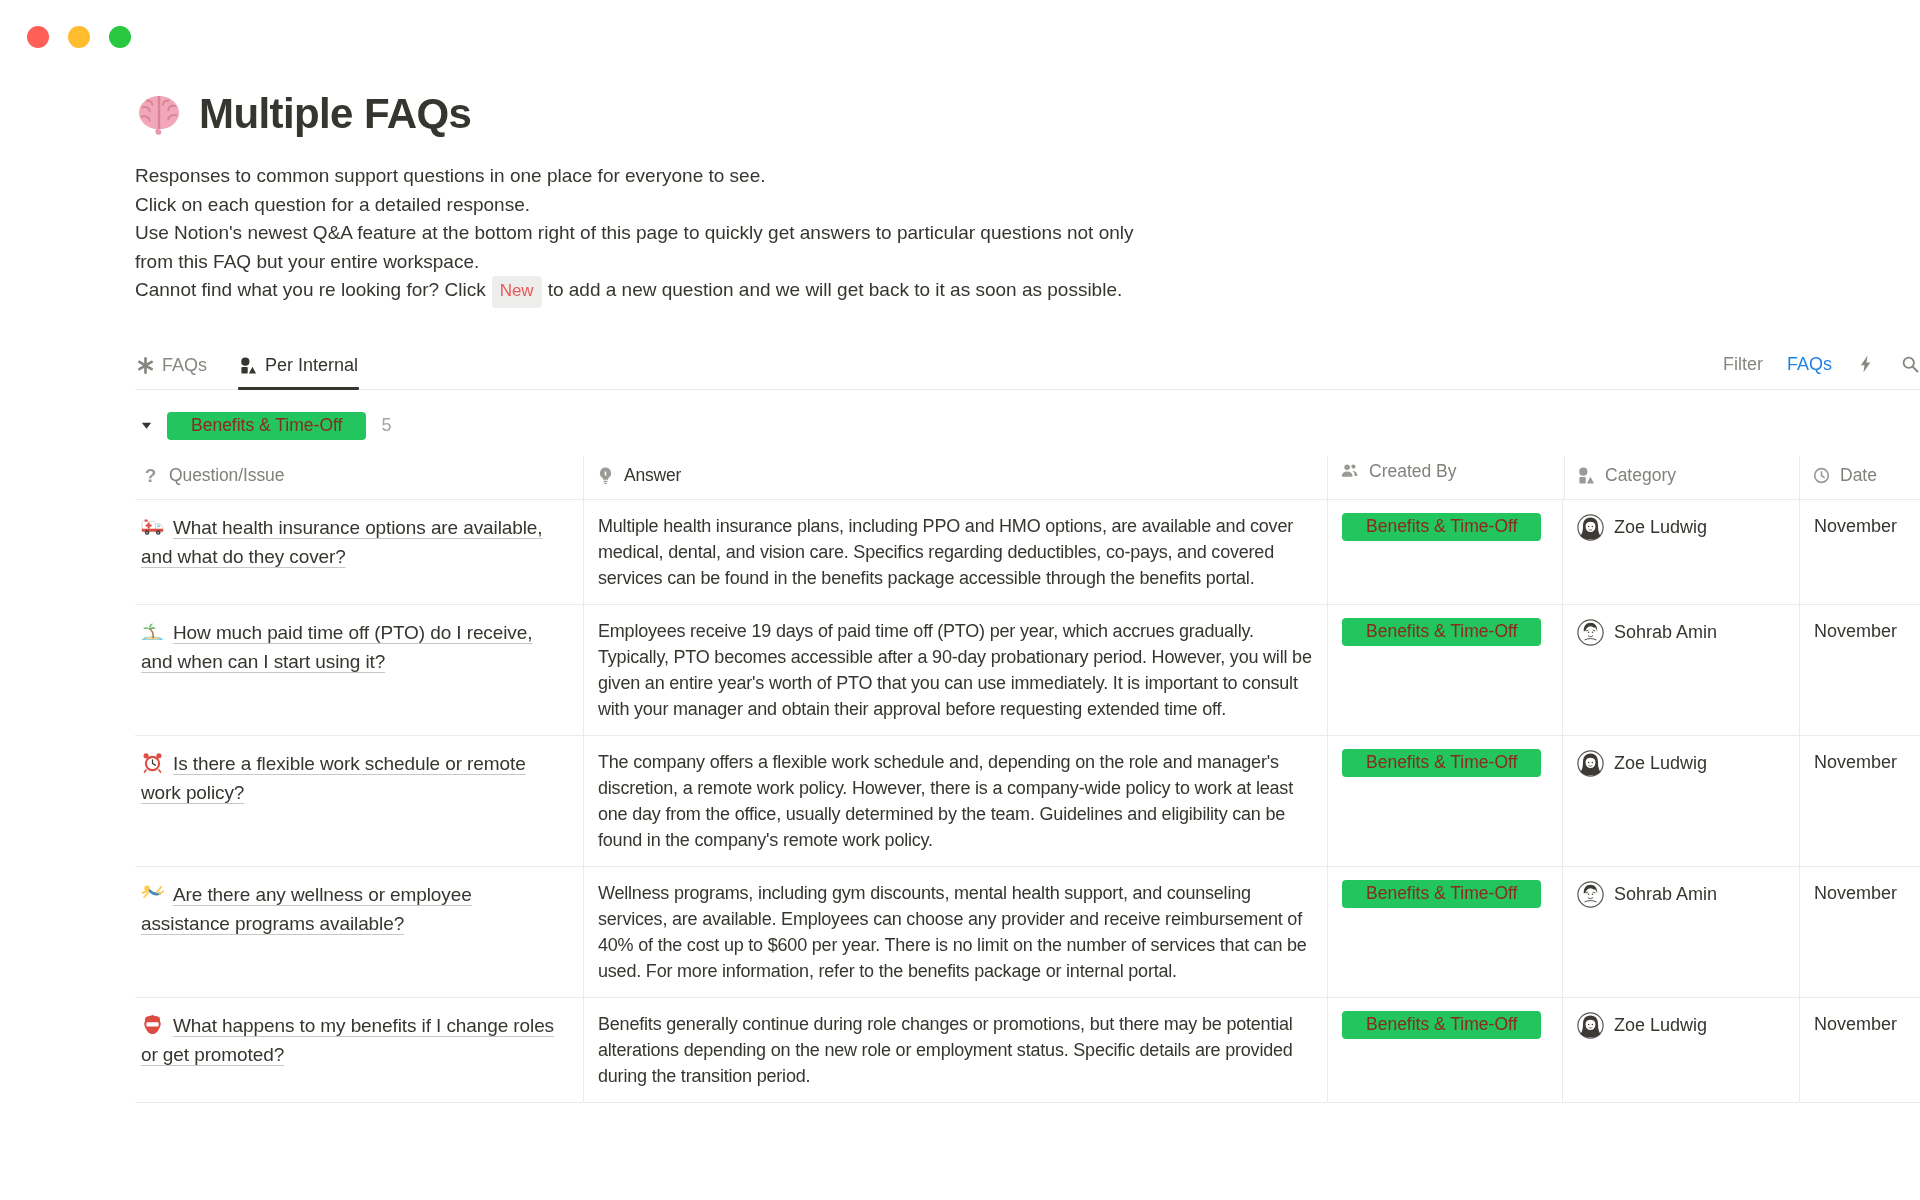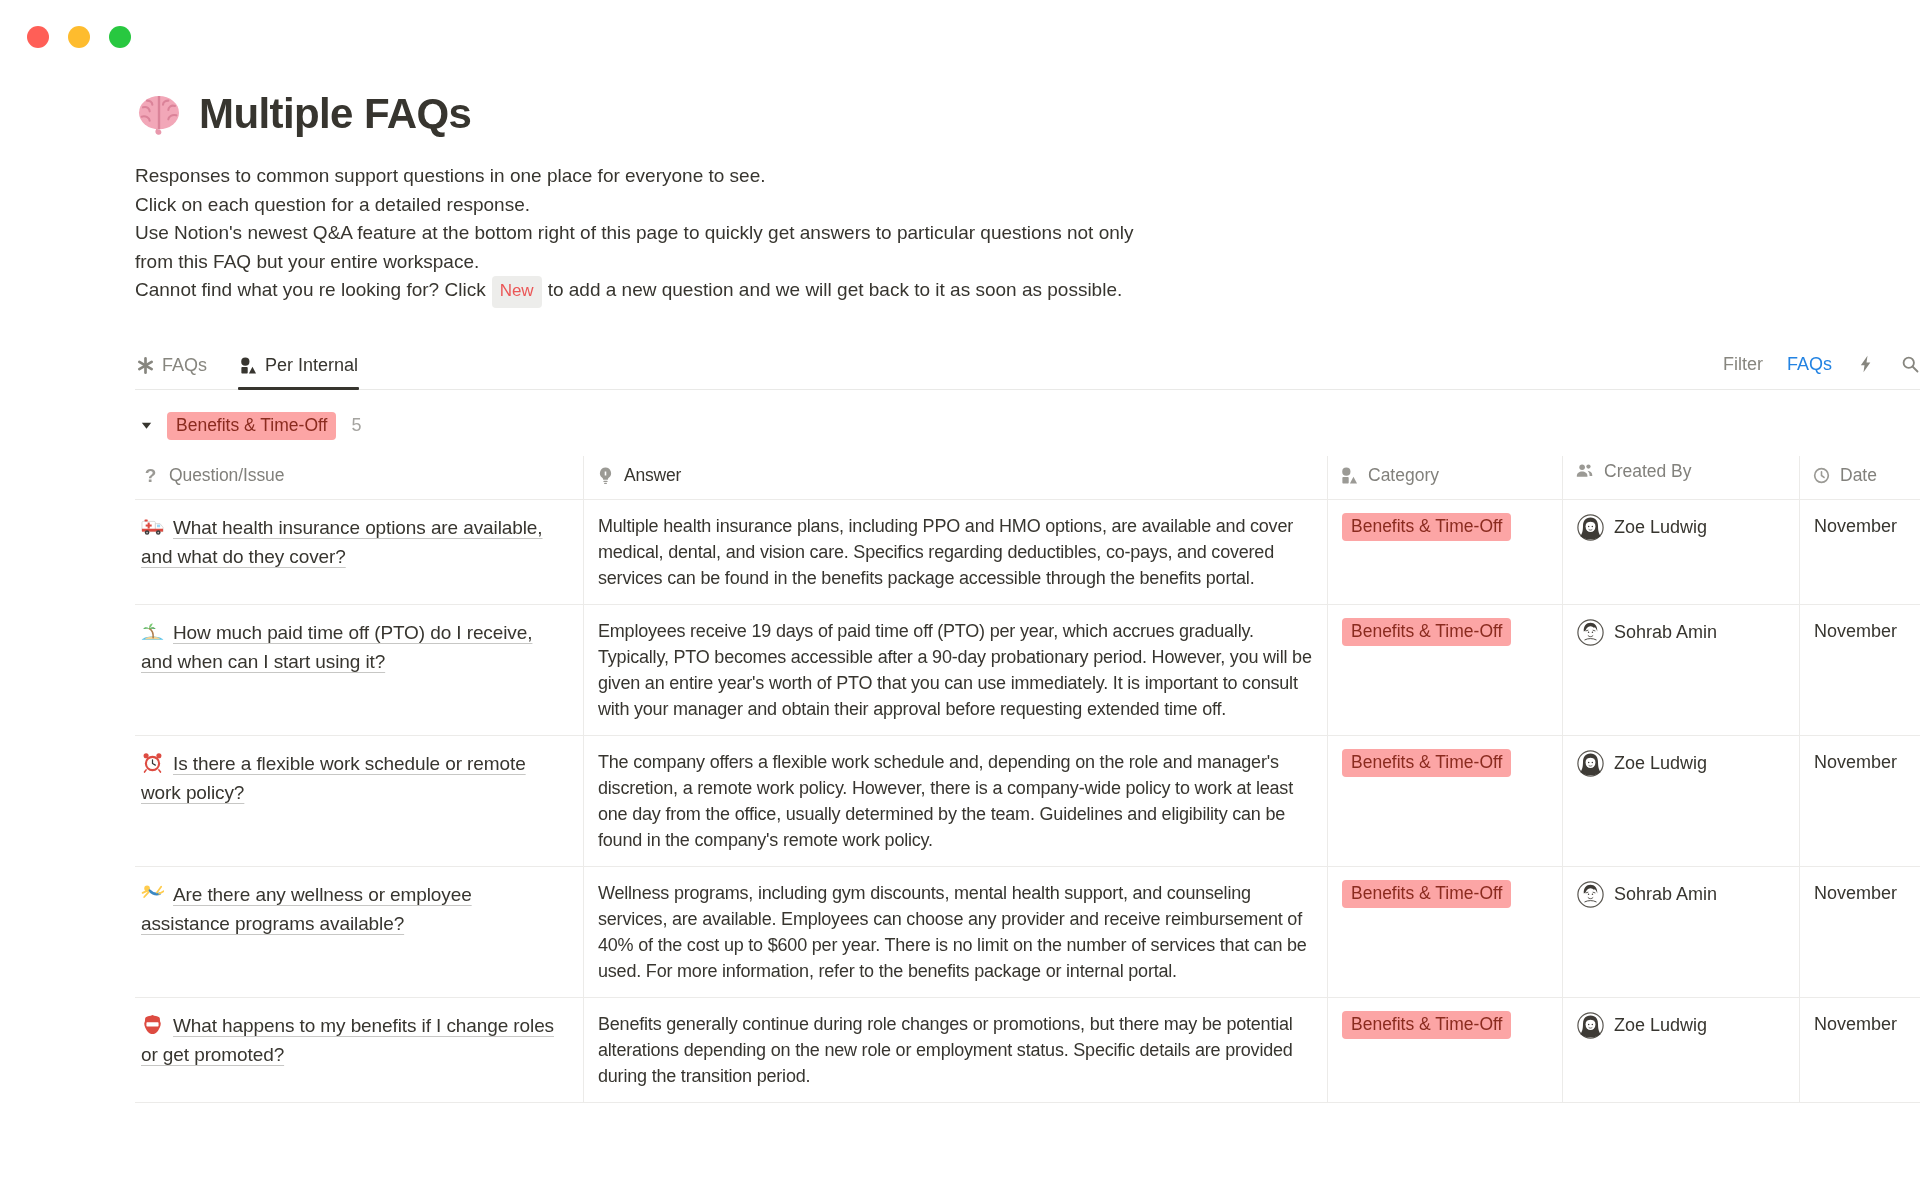--- a/index.html
+++ b/index.html
@@ -38,22 +38,22 @@
   .action-label.sort { color:#2383E2; }
   .icon18 { width:19px; height:19px; display:inline-block; flex:0 0 auto; }
   .icon18 svg { width:100%; height:100%; display:block; }
   .icon-btn { width:20px; height:20px; color:#87867F; cursor:pointer; }
   .icon-btn svg { width:100%; height:100%; display:block; }
 
   
   .group-row { margin-top:22px; display:flex; align-items:center; gap:13px; }
   .toggle { width:15px; height:15px; color:#37352F; cursor:pointer; margin-left:4px; }
   .toggle svg { width:100%; height:100%; display:block; }
-  .tag { display:inline-block; background:#fca5a5; color:#8A2B1F; font-size:17.5px;
-    line-height:1.45; padding:1px 9px 2px; border-radius:4px; white-space:nowrap; }
+  .tag { display:inline-block; background:#22c55e; color:#8A2B1F; font-size:17.5px;
+    line-height:1.45; padding:1px 24px 2px; border-radius:4px; white-space:nowrap; }
   .group-count { font-size:18px; color:#A5A4A0; margin-left:2px; }
 
   
   .table { margin-top:16px; width:1885px; }
   .thead { display:flex; }
   .hcell { display:flex; align-items:center; gap:9px; font-size:17.5px; color:#82817C;
     padding:5px 12px 9px 12px; white-space:nowrap; overflow:hidden; }
   .hcell .icon18 { color:#9B9A95; }
   .qmark { font-size:19px; font-weight:700; color:#9B9A95; width:19px; text-align:center; }
 
@@ -167,40 +167,40 @@
       <div class="hcell c-a">
         <span class="icon18">
             <svg viewBox="0 0 24 24" fill="currentColor">
               <path d="M12 2a7 7 0 0 0-4.1 12.7c.7.5 1.1 1.3 1.1 2.1v.7h6v-.7c0-.8.4-1.6 1.1-2.1A7 7 0 0 0 12 2zm-1 5h2v5h-2z"></path>
               <rect x="9.3" y="18.6" width="5.4" height="1.7" rx=".85"></rect>
               <rect x="10.2" y="21.2" width="3.6" height="1.6" rx=".8"></rect>
             </svg>
           </span>
         <span>Answer</span>
       </div>
-      <div class="hcell c-cat">
-        <span class="icon18">
-            <svg viewBox="0 0 24 24" fill="currentColor">
-              <circle cx="8" cy="7.2" r="5.2"></circle>
-              <rect x="3" y="14" width="8" height="8" rx="1"></rect>
-              <path d="M12.5 22L21.5 22 17 13.5z"></path>
-            </svg>
-          </span>
-        <span>Category</span>
-      </div>
       <div class="hcell c-cb">
         <span class="icon18">
             <svg viewBox="0 0 24 24" fill="currentColor">
               <circle cx="9" cy="7.8" r="3.5"></circle>
               <path d="M2.3 18.8c0-3.4 3-5.6 6.7-5.6s6.7 2.2 6.7 5.6v1H2.3z"></path>
               <circle cx="17" cy="7" r="2.7"></circle>
               <path d="M15.8 12.4c3.2.2 6 2.3 6 5.3v1.1h-3.4v-.9c0-2.2-1-4.1-2.6-5.5z"></path>
             </svg>
           </span>
         <span>Created By</span>
+      </div>
+      <div class="hcell c-cat">
+        <span class="icon18">
+            <svg viewBox="0 0 24 24" fill="currentColor">
+              <circle cx="8" cy="7.2" r="5.2"></circle>
+              <rect x="3" y="14" width="8" height="8" rx="1"></rect>
+              <path d="M12.5 22L21.5 22 17 13.5z"></path>
+            </svg>
+          </span>
+        <span>Category</span>
       </div>
       <div class="hcell c-date">
         <span class="icon18">
             <svg viewBox="0 0 24 24">
               <circle cx="12" cy="12" r="8.6" fill="none" stroke="currentColor" stroke-width="2.1"></circle>
               <path d="M12 7.2V12l3.2 2.4" stroke="currentColor" stroke-width="2" fill="none" stroke-linecap="round"></path>
             </svg>
           </span>
         <span>Date</span>
       </div>

